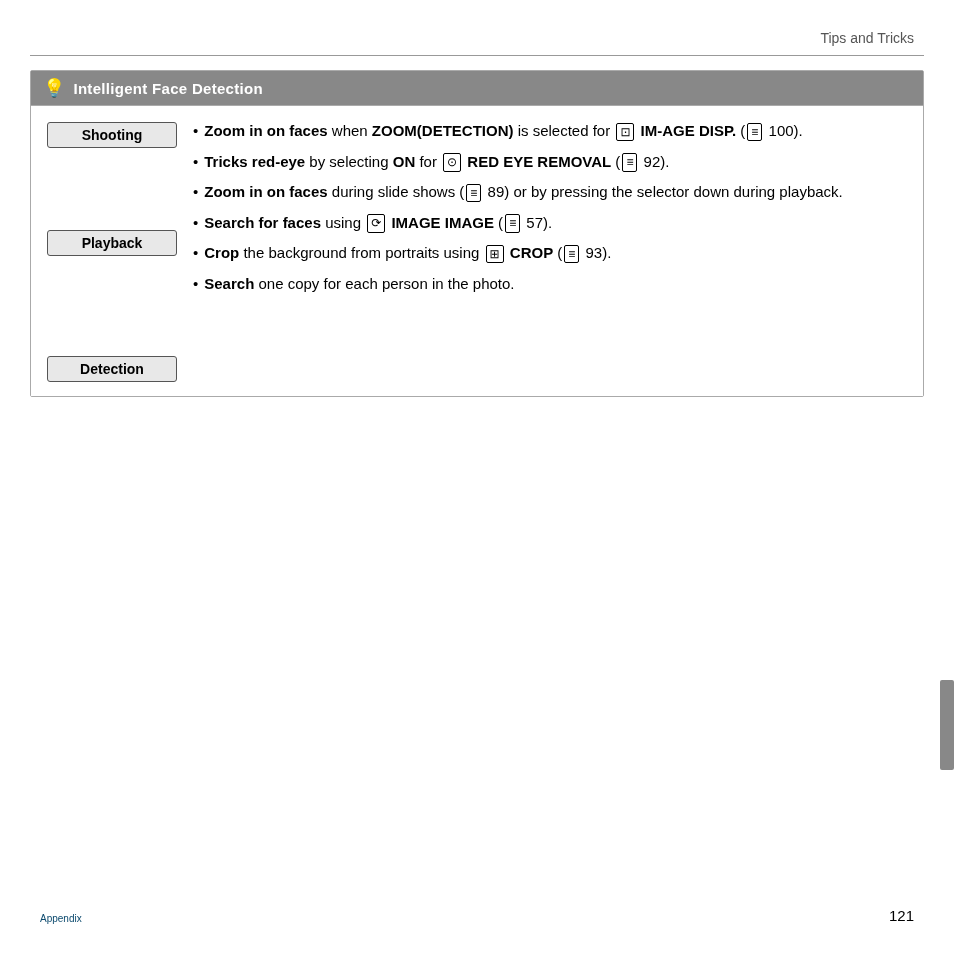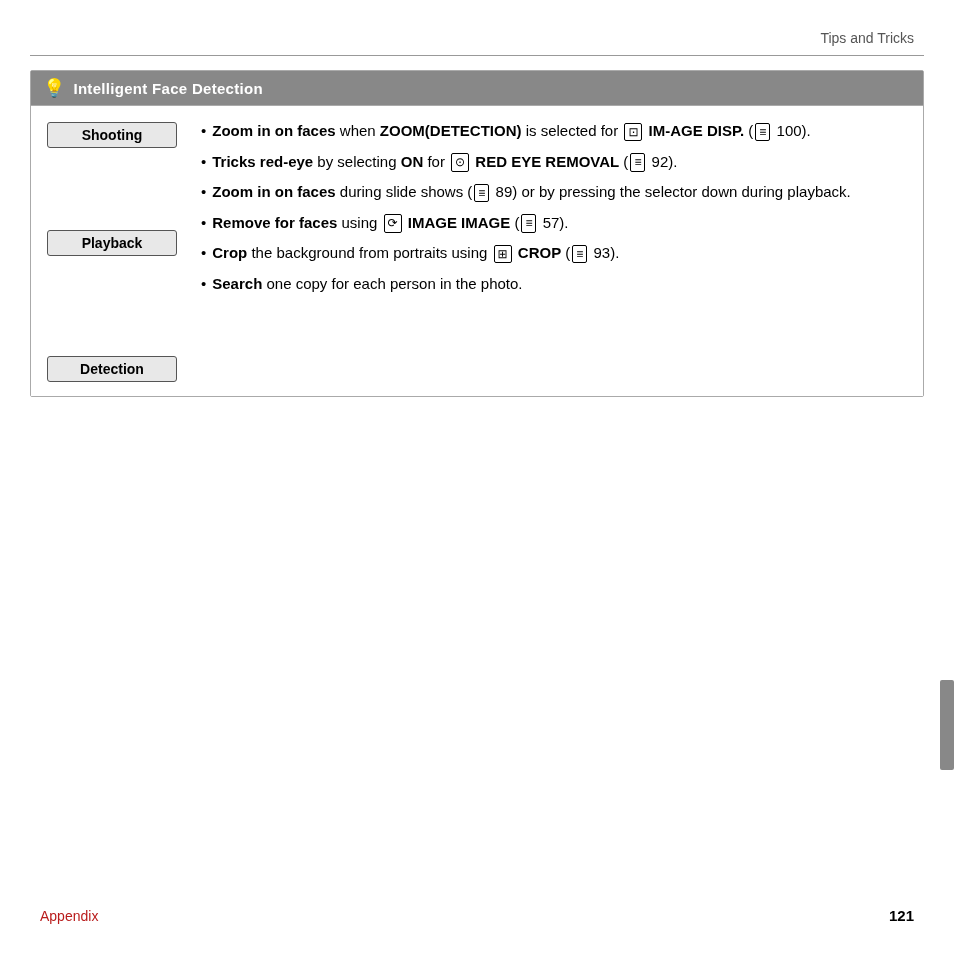--- a/index.html
+++ b/index.html
@@ -29,30 +29,30 @@
       right: 40px;
       font-size: 14px;
       color: #555;
       text-align: center;
     }
 
     .page-footer-left {
       position: absolute;
       bottom: 30px;
       left: 40px;
-      font-size: 14px;
-      color: #b91c1c;
+      font-size: 10px;
+      color: #0c4a6e;
     }
 
     .page-footer-right {
       position: absolute;
       bottom: 30px;
       right: 40px;
       font-size: 15px;
-      font-weight: bold;
+      font-weight: normal;
       color: #000;
     }
 
     
     .scrollbar-indicator {
       position: absolute;
       right: 0;
       top: 680px;
       width: 14px;
       height: 90px;
@@ -97,21 +97,21 @@
 
     .intro-line {
       font-size: 15px;
       margin-bottom: 12px;
       line-height: 1.5;
     }
 
     .content-area {
       display: flex;
       align-items: flex-start;
-      gap: 16px;
+      gap: 8px;
     }
 
     .labels-col {
       width: 130px;
       flex-shrink: 0;
       display: flex;
       flex-direction: column;
       gap: 0;
       padding-top: 2px;
     }
@@ -222,21 +222,21 @@
         <div class="bullet-item">
           <span class="bullet-dot">•</span>
           <span class="bullet-text">
             <strong>Zoom in on faces</strong> during slide shows (<span class="icon-box">≡</span> 89) or by pressing the selector down during playback.
           </span>
         </div>
 
         <div class="bullet-item">
           <span class="bullet-dot">•</span>
           <span class="bullet-text">
-            <strong>Remove for faces</strong> using
+            <strong>Search for faces</strong> using
             <span class="icon-box">⟳</span>
             <strong>IMAGE IMAGE</strong> (<span class="icon-box">≡</span> 57).
           </span>
         </div>
 
         <div class="bullet-item">
           <span class="bullet-dot">•</span>
           <span class="bullet-text">
             <strong>Crop</strong> the background from portraits using
             <span class="icon-box">⊞</span>

